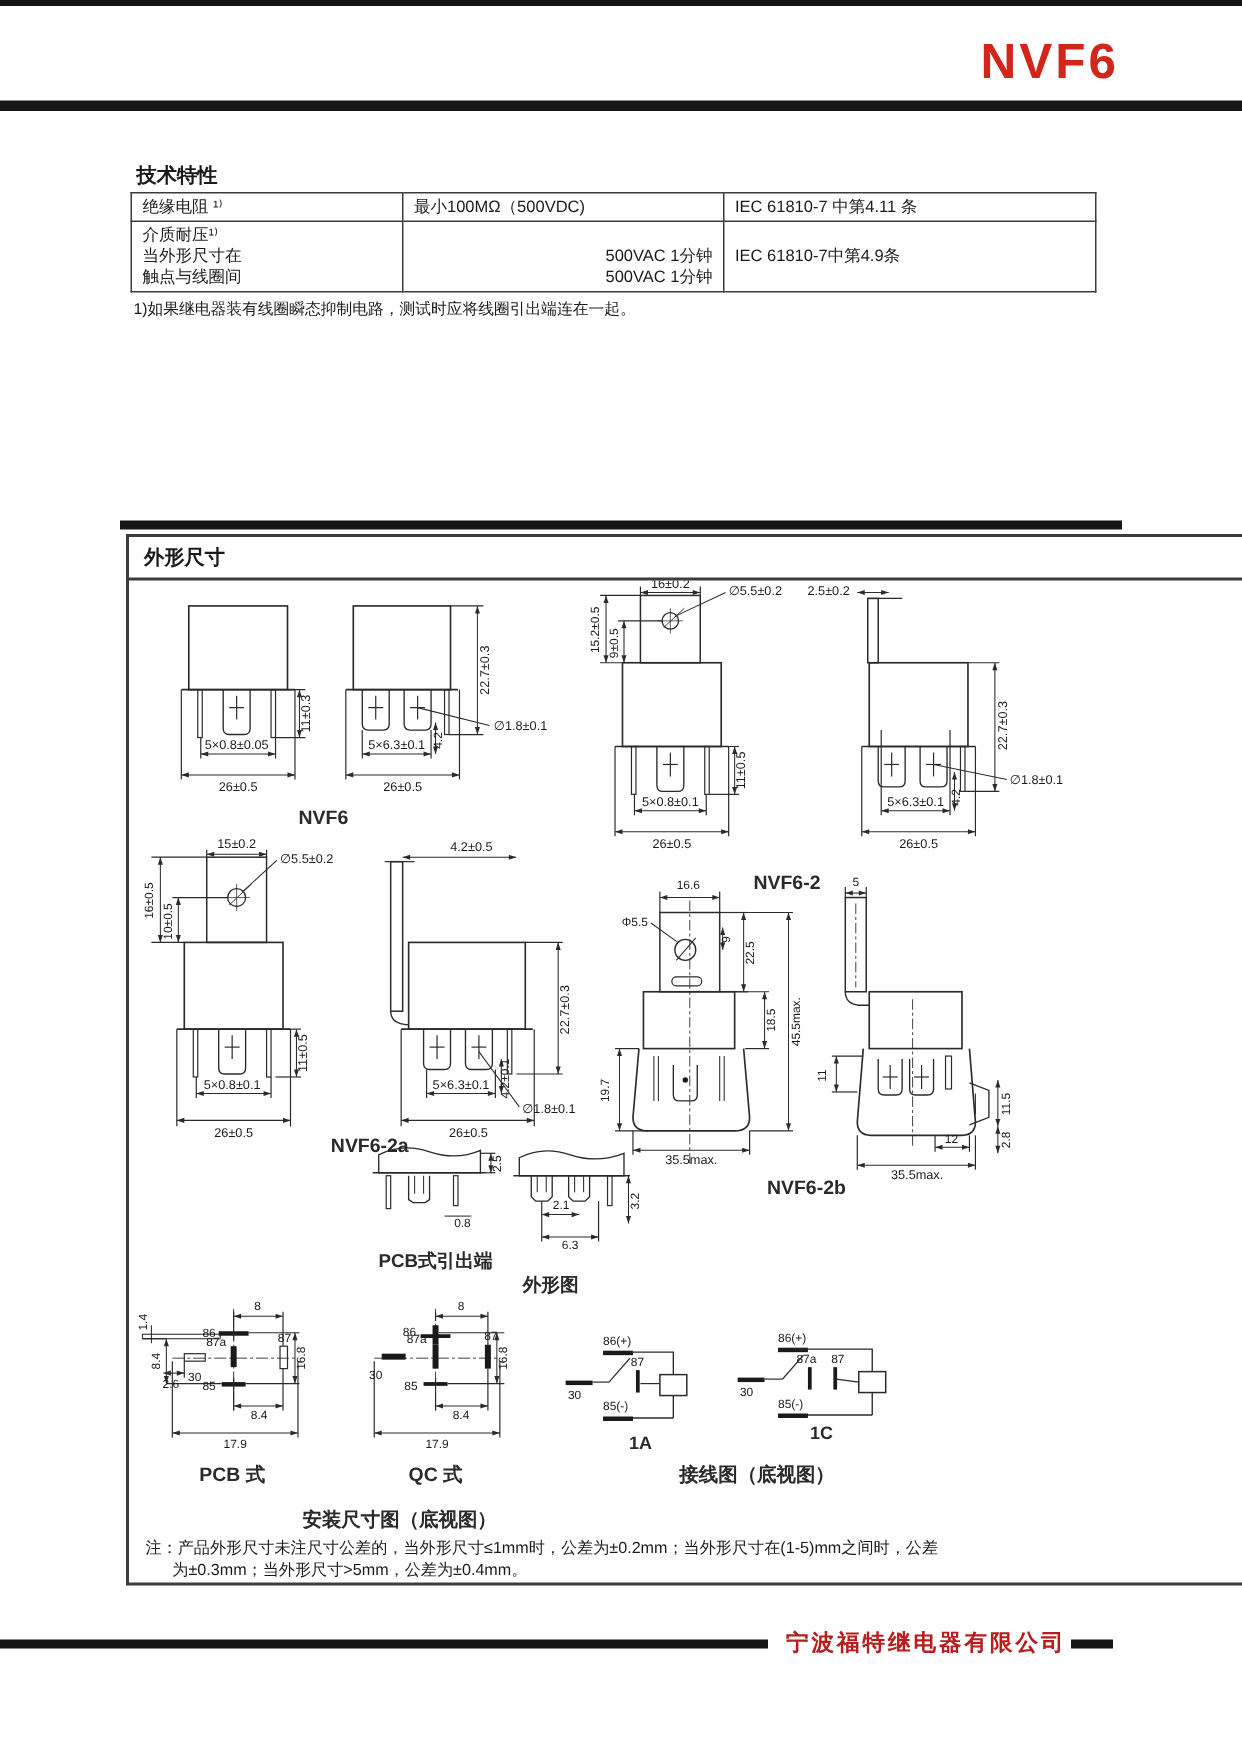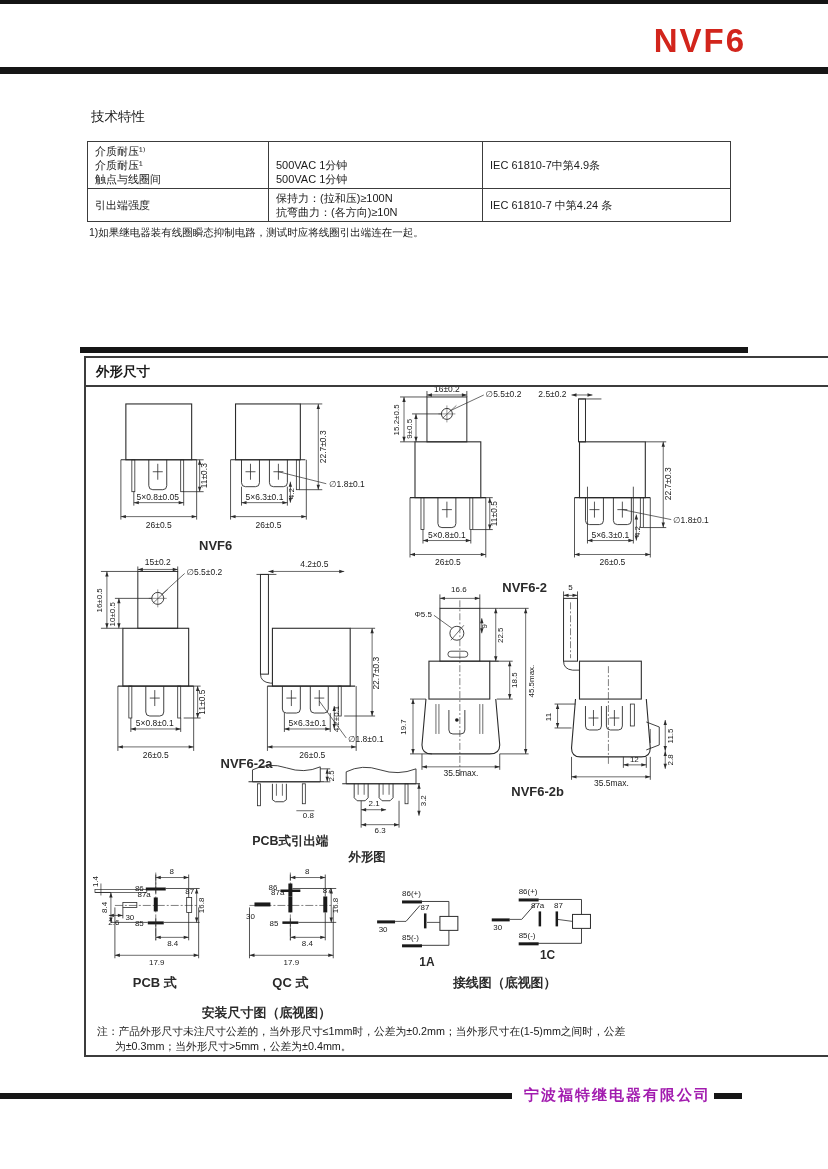--- a/index.html
+++ b/index.html
@@ -1,24 +1,24 @@
 <!DOCTYPE html>
 <html><head>
 <meta charset="utf-8">
 <style>
   html,body{margin:0;padding:0;background:#fff;}
   body{width:828px;height:1169px;position:relative;font-family:"Liberation Sans","DejaVu Sans",sans-serif;color:#1a1a1a;overflow:hidden;}
   .topbar{position:absolute;top:0;left:0;width:828px;height:4px;background:#141414;}
   .brand{position:absolute;top:22px;right:82px;font-size:33px;font-weight:bold;letter-spacing:2px;}
   .brand-rule{position:absolute;top:67px;left:0;width:828px;height:7px;background:#161616;}
   .tech{position:absolute;left:87px;top:108px;width:643px;}
-  .tech h2{font-size:13.5px;font-weight:normal;margin:0 0 15px 4px;}
+  .tech h2{font-size:13.5px;font-weight:bold;margin:0 0 2px 4px;}
   table.tt{border-collapse:collapse;width:643px;font-size:11px;table-layout:fixed;}
   table.tt td{border:1px solid #3c3c3c;padding:2px 7px;vertical-align:middle;line-height:14px;}
-  table.tt td.vb{vertical-align:bottom;}
+  table.tt td.vb{vertical-align:bottom;text-align:right;}
   .footnote{font-size:10.5px;margin-top:4px;padding-left:2px;}
   .divider{position:absolute;left:80px;top:347px;width:668px;height:6px;background:#161616;}
   .outline-box{position:absolute;left:84px;top:356px;width:782px;height:701px;border:2px solid #3c3c3c;box-sizing:border-box;}
   .outline-head{height:27px;border-bottom:2px solid #3c3c3c;display:flex;justify-content:space-between;align-items:center;padding:0 10px;font-size:13.5px;font-weight:bold;}
   .outline-box svg{display:block;margin:0;}
   .footer-bar{position:absolute;left:0;top:1093px;width:512px;height:6px;background:#161616;}
   .footer-company{position:absolute;left:524px;top:1086px;font-size:15px;font-weight:bold;letter-spacing:2px;}
   .footer-dash{position:absolute;left:714px;top:1093px;width:28px;height:6px;background:#161616;}
   svg text{font-family:"Liberation Sans","DejaVu Sans",sans-serif;}
 </style>
@@ -33,42 +33,41 @@
   <h2>技术特性</h2>
   <table class="tt">
     <colgroup>
         <col style="width:181px">
         <col style="width:214px">
         <col style="width:248px">
       </colgroup>
     <tbody id="tech-tbody">
         <tr>
           <td>
+            <div>绝缘电阻 ¹⁾</div>
+          </td>
+          <td>
+            <div>最小100MΩ（500VDC)</div>
+          </td>
+          <td>
+            <div>IEC 61810-7 中第4.11 条</div>
+          </td>
+        </tr>
+        <tr>
+          <td>
             <div>介质耐压¹⁾</div>
-            <div>介质耐压¹</div>
+            <div>当外形尺寸在</div>
             <div>触点与线圈间</div>
           </td>
           <td class="vb">
             <div>500VAC 1分钟</div>
             <div>500VAC 1分钟</div>
           </td>
           <td>
             <div>IEC 61810-7中第4.9条</div>
-          </td>
-        </tr>
-        <tr>
-          <td>
-            <div>引出端强度</div>
-          </td>
-          <td>
-            <div>保持力：(拉和压)≥100N</div>
-            <div>抗弯曲力：(各方向)≥10N</div>
-          </td>
-          <td>
-            <div>IEC 61810-7 中第4.24 条</div>
           </td>
         </tr>
       </tbody>
   </table>
   <div class="footnote">1)如果继电器装有线圈瞬态抑制电路，测试时应将线圈引出端连在一起。</div>
 </section>
 
 <div class="divider"></div>
 
 <section class="outline-box">
@@ -603,14 +602,14 @@
         <text x="281" y="475" font-size="12.5" text-anchor="middle" fill="#2a2a2a" font-weight="600">外形图</text>
         <text x="419" y="602" font-size="13" text-anchor="middle" fill="#2a2a2a" font-weight="600">接线图（底视图）</text>
         <text x="180" y="632" font-size="13" text-anchor="middle" fill="#2a2a2a" font-weight="600">安装尺寸图（底视图）</text>
         <text x="10" y="650" font-size="10.8" text-anchor="start" fill="#1a1a1a">注：产品外形尺寸未注尺寸公差的，当外形尺寸≤1mm时，公差为±0.2mm；当外形尺寸在(1-5)mm之间时，公差</text>
         <text x="28" y="665" font-size="10.8" text-anchor="start" fill="#1a1a1a">为±0.3mm；当外形尺寸&gt;5mm，公差为±0.4mm。</text>
       </g>
   </svg>
 </section>
 
 <div class="footer-bar"></div>
-<div class="footer-company" style="color: #a21caf;">宁波福特继电器有限公司</div>
+<div class="footer-company" style="color: #b91c1c;">宁波福特继电器有限公司</div>
 <div class="footer-dash"></div>
 
 </body></html>

